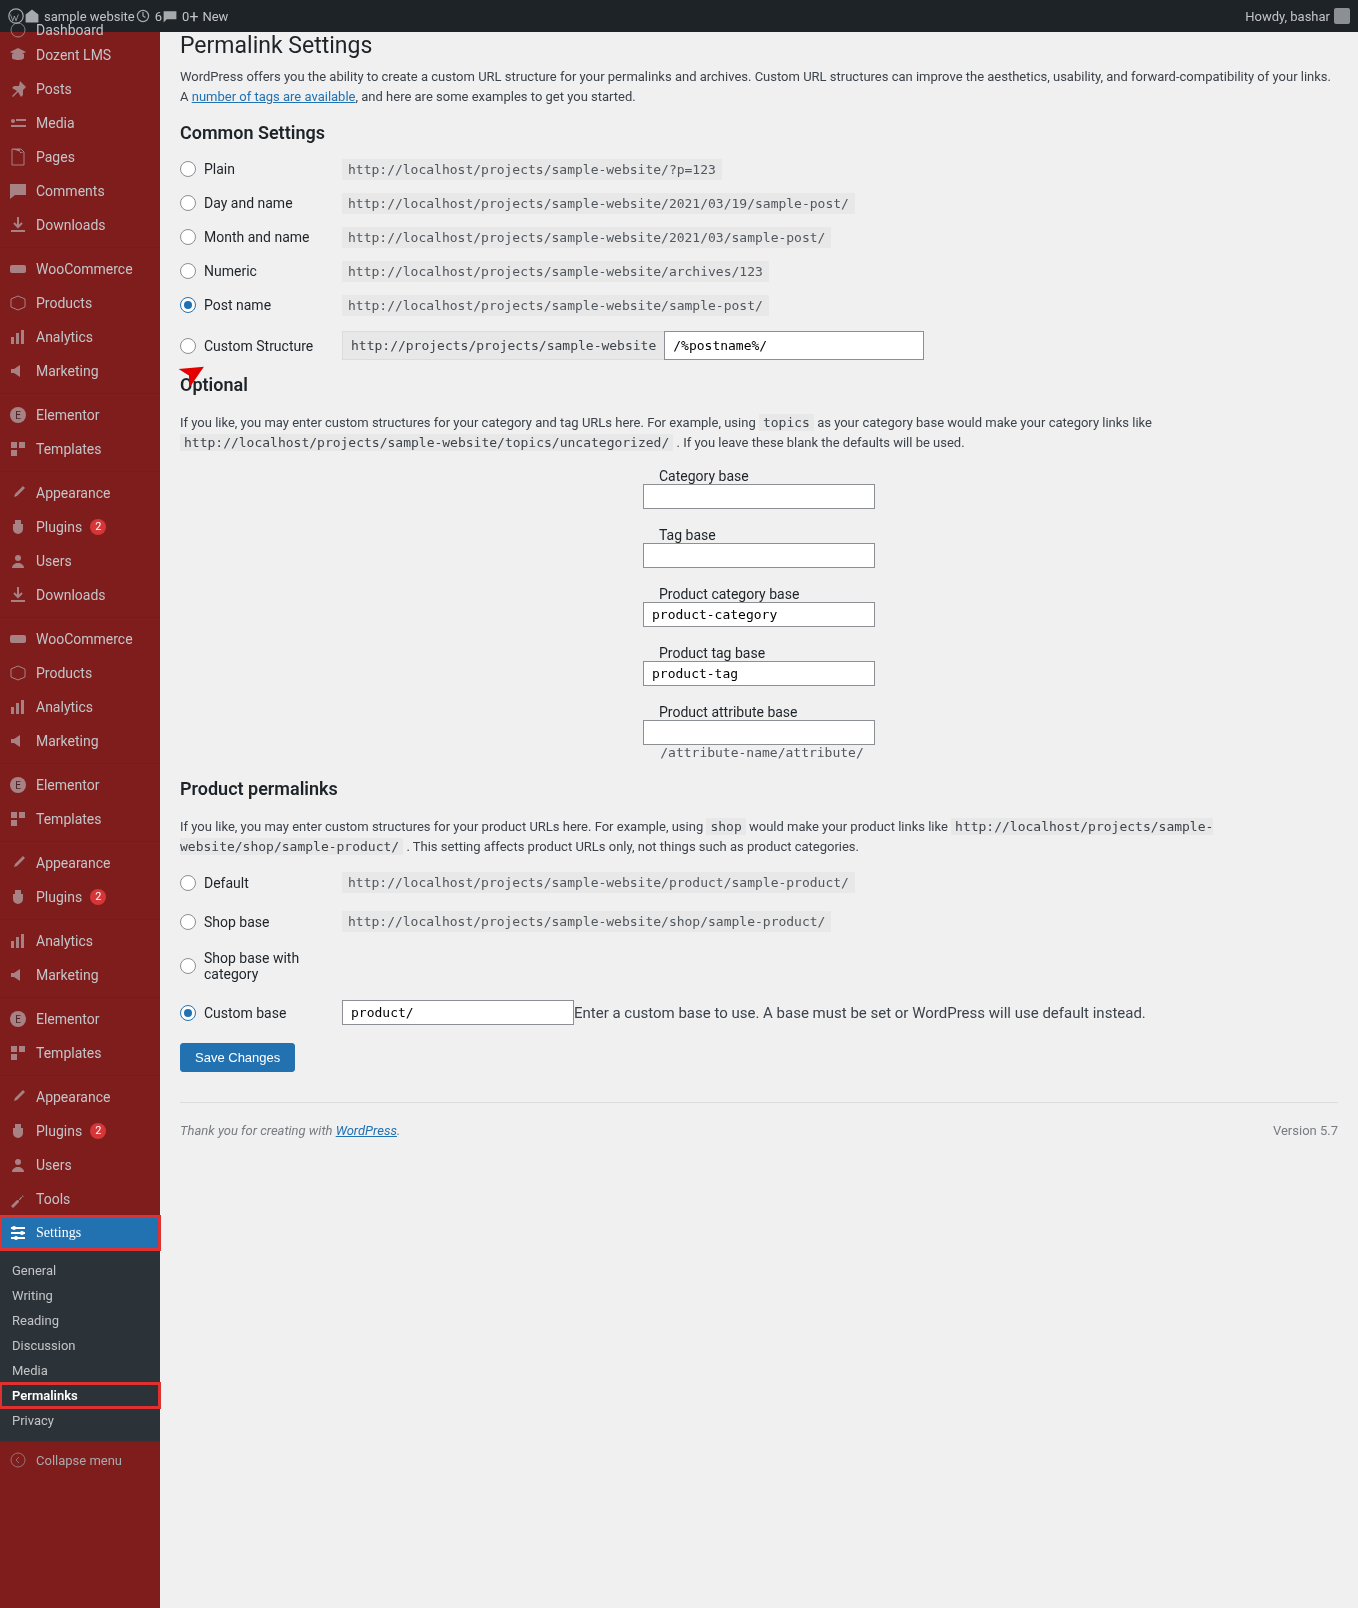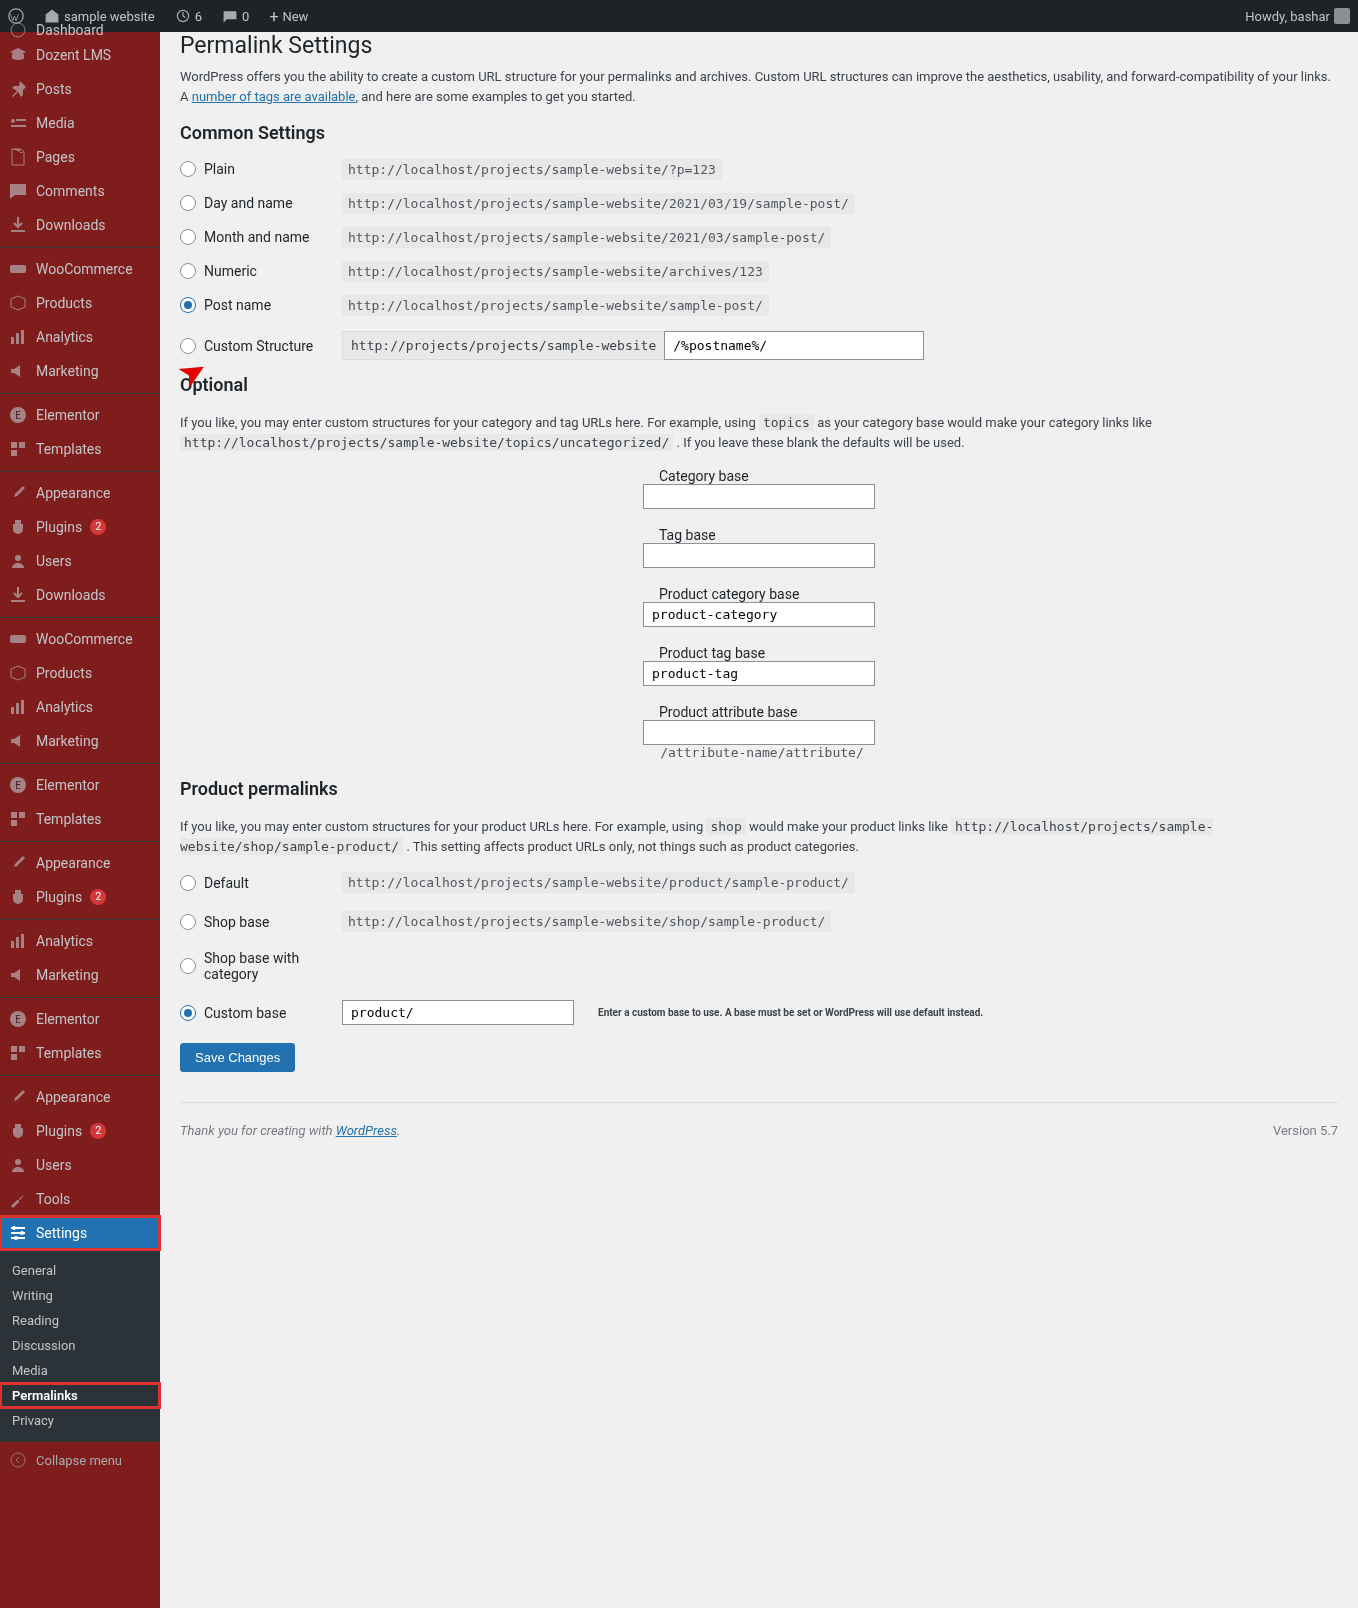--- a/index.html
+++ b/index.html
@@ -1,25 +1,25 @@
 <!DOCTYPE html>
 <html><head>
 <meta charset="utf-8">
 <style>
 * { box-sizing: border-box; margin: 0; padding: 0; }
 body { font-family: -apple-system, BlinkMacSystemFont, "Segoe UI", Roboto, sans-serif; font-size: 13px; color: #3c434a; background: #f0f0f1; overflow-x: hidden; }
 .adminbar { background: #1d2327; color: #c3c4c7; height: 32px; display: flex; align-items: center; padding: 0 8px; font-size: 13px; justify-content: space-between; }
-.adminbar-left, .adminbar-right { display: flex; align-items: center; gap: 20px; }
+.adminbar-left, .adminbar-right { display: flex; align-items: center; gap: 0; }
 .adminbar .item { display: flex; align-items: center; gap: 4px; color: #c3c4c7; cursor: pointer; }
 .avatar { width: 16px; height: 16px; background: #8c8f94; border-radius: 2px; }
 
 .container { display: flex; min-height: calc(100vh - 32px); }
 .sidebar { width: 160px; background: #7f1d1d; color: #c3c4c7; font-size: 14px; flex-shrink: 0; }
 .sidebar .menu-item { display: flex; align-items: center; gap: 8px; padding: 7px 8px; cursor: pointer; color: #c3c4c7; font-size: 14px; }
-.sidebar .menu-item.current { background: #2271b1; color: #fff; }
+.sidebar .menu-item.current { background: #2271b1; color: #fff; font-family: Liberation Serif, serif; }
 .sidebar .menu-icon { width: 20px; height: 20px; display: flex; align-items: center; justify-content: center; opacity: 0.6; }
 .sidebar .menu-item.current .menu-icon { opacity: 1; }
 .sidebar .badge { background: #d63638; color: #fff; border-radius: 9px; font-size: 11px; padding: 0 5px; line-height: 16px; display: inline-block; }
 .sidebar .sep { height: 5px; border-top: 1px solid #32373c; margin: 5px 0 0; }
 .sidebar .submenu { background: #2c3338; padding: 8px 0; }
 .sidebar .submenu .sub-item { padding: 5px 12px; font-size: 13px; cursor: pointer; color: #c3c4c7; }
 .sidebar .submenu .sub-item.current { color: #fff; font-weight: 600; }
 .sidebar .collapse { padding: 8px 8px; display: flex; align-items: center; gap: 8px; color: #a7aaad; font-size: 13px; cursor: pointer; border-top: 1px solid #32373c; }
 
 .highlight-box { outline: 3px solid #e03131; outline-offset: -2px; }
@@ -53,21 +53,21 @@
 .suffix { color: #50575e; font-family: Consolas, Monaco, monospace; font-size: 13px; margin-left: 6px; }
 
 .save-btn { background: #2271b1; color: #fff; border: 1px solid #2271b1; padding: 6px 14px; font-size: 13px; border-radius: 3px; cursor: pointer; }
 
 .footer { display: flex; justify-content: space-between; font-size: 13px; color: #787c82; padding: 20px 0 0; font-style: italic; border-top: 1px solid #dcdcde; margin-top: 30px; }
 .footer a { color: #2271b1; text-decoration: underline; }
 .footer .ver { font-style: normal; }
 
 .arrow { position: absolute; left: 18px; top: 320px; color: #e40000; font-size: 34px; transform: rotate(-30deg); pointer-events: none; }
 
-.help-text { font-size: 10px; color: #3c434a; margin-left: 24px; font-weight: bold; }
+.help-text { font-size: 15px; color: #3c434a; margin-left: 0; }
 </style>
 </head>
 <body>
 
 <div class="adminbar">
   <div class="adminbar-left">
     <span class="item">
         <svg width="16" height="16" viewBox="0 0 20 20" fill="#a7aaad">
           <circle cx="10" cy="10" r="9" fill="none" stroke="#a7aaad" stroke-width="1.5"></circle>
           <path d="M3 8l3 8 2-6 2 6 3-8" stroke="#a7aaad" fill="none"></path>

